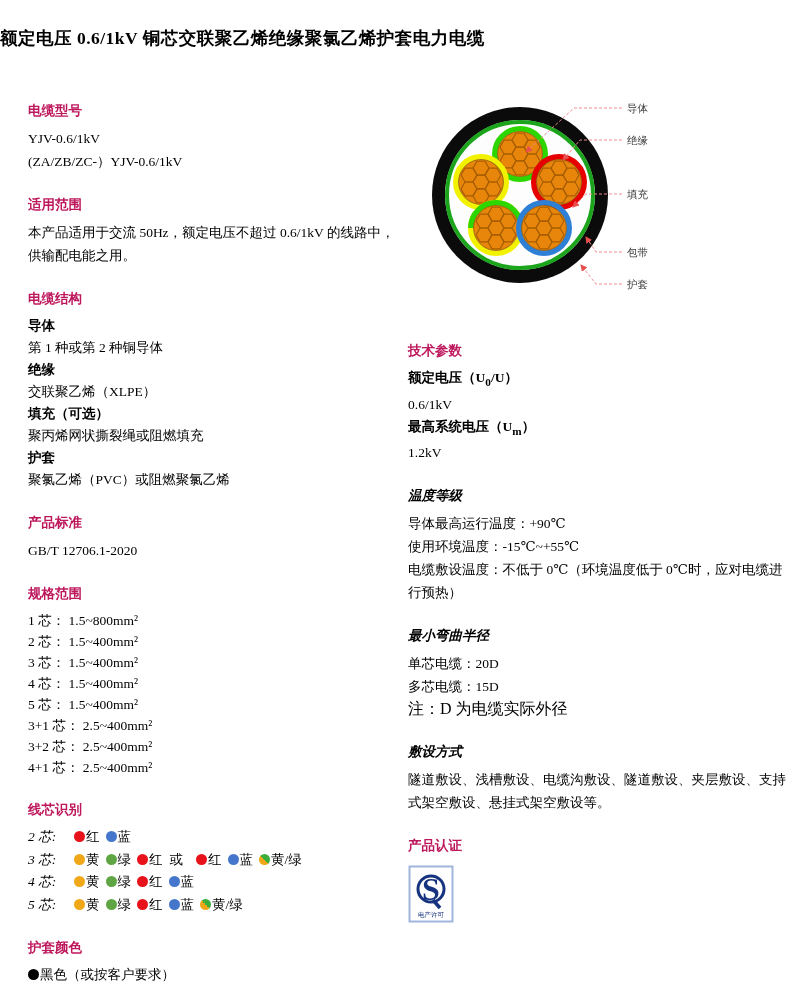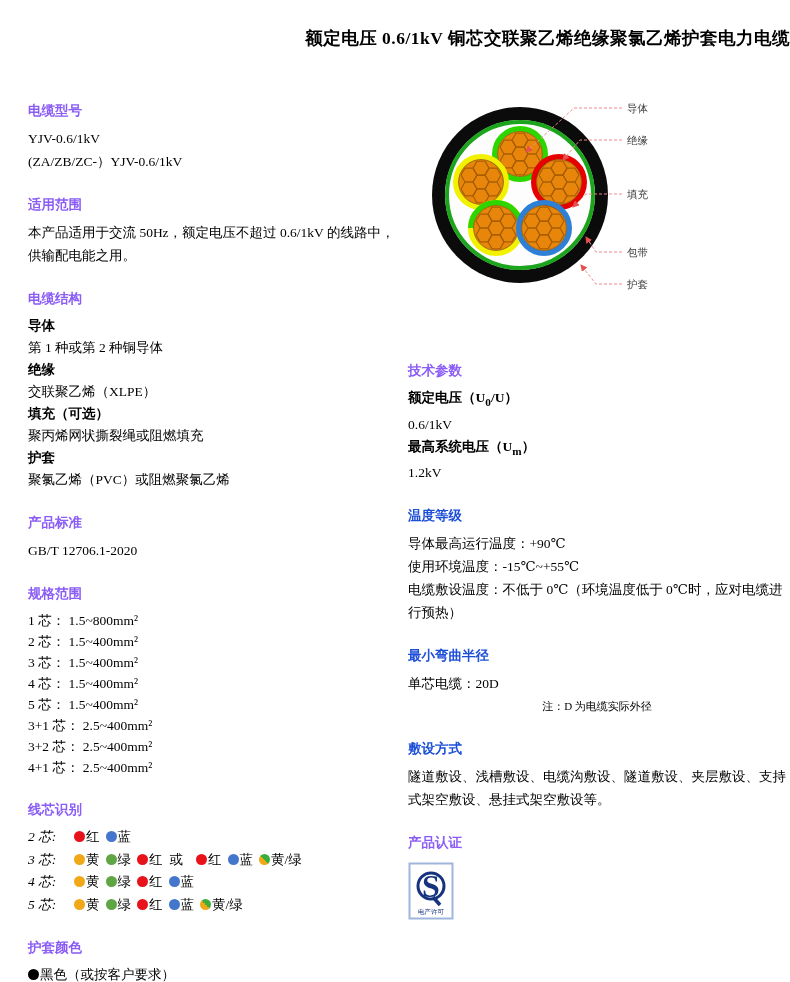--- a/index.html
+++ b/index.html
@@ -1,46 +1,46 @@
 <!DOCTYPE html>
 <html><head>
 <meta charset="utf-8">
 <style>
   html,body { margin:0; padding:0; }
   body {
     width:790px; height:982px; background:#ffffff; position:relative; overflow:hidden;
     font-family:"Liberation Serif","DejaVu Serif",serif; color:#000;
   }
   .title {
-    position:absolute; top:26px; left:0; width:100%; text-align:right;
+    position:absolute; top:26px; left:0; width:100%; text-align:left;
     font-size:17.5px; font-weight:bold; letter-spacing:0.5px;
   }
   .col-left  { position:absolute; left:28px;  top:100px; width:372px; font-size:13.5px; }
-  .col-right { position:absolute; left:408px; top:360px; width:378px; font-size:13.5px; }
-  .sec-h { color:#8b5cf6; font-weight:bold; font-size:13.5px; margin:23px 0 7px; }
+  .col-right { position:absolute; left:408px; top:340px; width:378px; font-size:13.5px; }
+  .sec-h { color:#be185d; font-weight:bold; font-size:13.5px; margin:23px 0 7px; }
   .sec-h.first { margin-top:2px; }
-  .sec-h.black { color:#1d4ed8; }
+  .sec-h.black { color:#000000;font-style:italic; }
   .line  { line-height:23px; }
   .term  { font-weight:bold; line-height:22px; }
   .desc  { line-height:22px; }
   .spec-line { line-height:21px; }
   .cid-row { line-height:22.5px; }
   .cid-label { display:inline-block; min-width:40px;font-style:italic; }
   .dot {
     display:inline-block; width:11px; height:11px; border-radius:50%;
     margin:0 1px 0 6px; vertical-align:-1px;
   }
   .dot-red    { background:#E8121B; }
   .dot-blue   { background:#4477CC; }
   .dot-yellow { background:#F0A818; }
   .dot-green  { background:#5FA544; }
   .dot-black  { background:#000; margin-left:0; }
   .dot-split  { background:linear-gradient(45deg,#F0A818 50%,#3BAD3B 50%); }
   .cid-sep { margin:0 7px; }
-  .note { font-size:11px; line-height:22px;text-align:center; }
+  .note { font-size:16px; line-height:22px; }
   .diagram { position:absolute; left:410px; top:88px; }
   .diagram text { font-size:10.5px; fill:#3a3a3a; }
   .badge-wrap { margin-top:10px; }
 </style>
 </head>
 <body>
 
 <div class="title">额定电压 0.6/1kV 铜芯交联聚乙烯绝缘聚氯乙烯护套电力电缆</div>
 
 <div class="col-left">
@@ -169,20 +169,21 @@
   <div class="term"><span>最高系统电压（U</span><sub>m</sub><span>）</span></div>
   <div class="line">1.2kV</div>
 
   <div class="sec-h black">温度等级</div>
   <div class="line">导体最高运行温度：+90℃</div>
   <div class="line">使用环境温度：-15℃~+55℃</div>
   <div class="line">电缆敷设温度：不低于 0℃（环境温度低于 0℃时，应对电缆进行预热）</div>
 
   <div class="sec-h black">最小弯曲半径</div>
   <div class="line">单芯电缆：20D</div>
+  <div class="line">多芯电缆：15D</div>
   <div class="note">注：D 为电缆实际外径</div>
 
   <div class="sec-h black">敷设方式</div>
   <div class="line">隧道敷设、浅槽敷设、电缆沟敷设、隧道敷设、夹层敷设、支持式架空敷设、悬挂式架空敷设等。</div>
 
   <div class="sec-h">产品认证</div>
   <div class="badge-wrap">
     <svg width="46" height="58" viewBox="0 0 46 58" xmlns="http://www.w3.org/2000/svg">
       <rect x="1.5" y="1.5" width="43" height="55" fill="#ffffff" stroke="#9FB6DC" stroke-width="2"></rect>
       <circle cx="23" cy="24" r="13" fill="none" stroke="#16337F" stroke-width="3"></circle>

